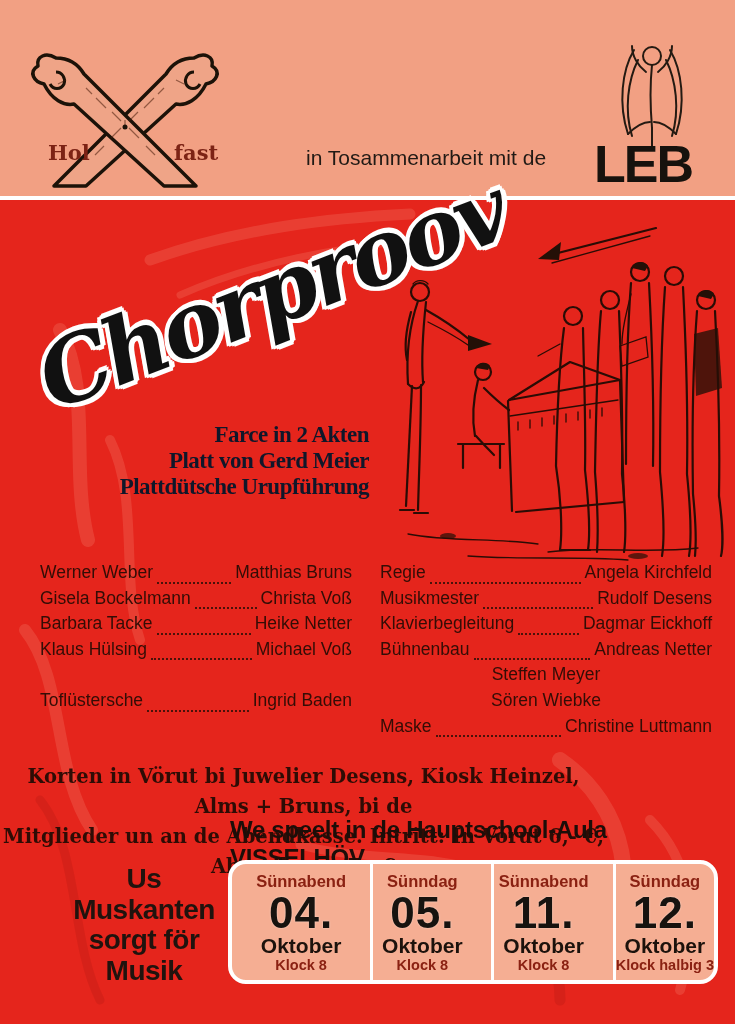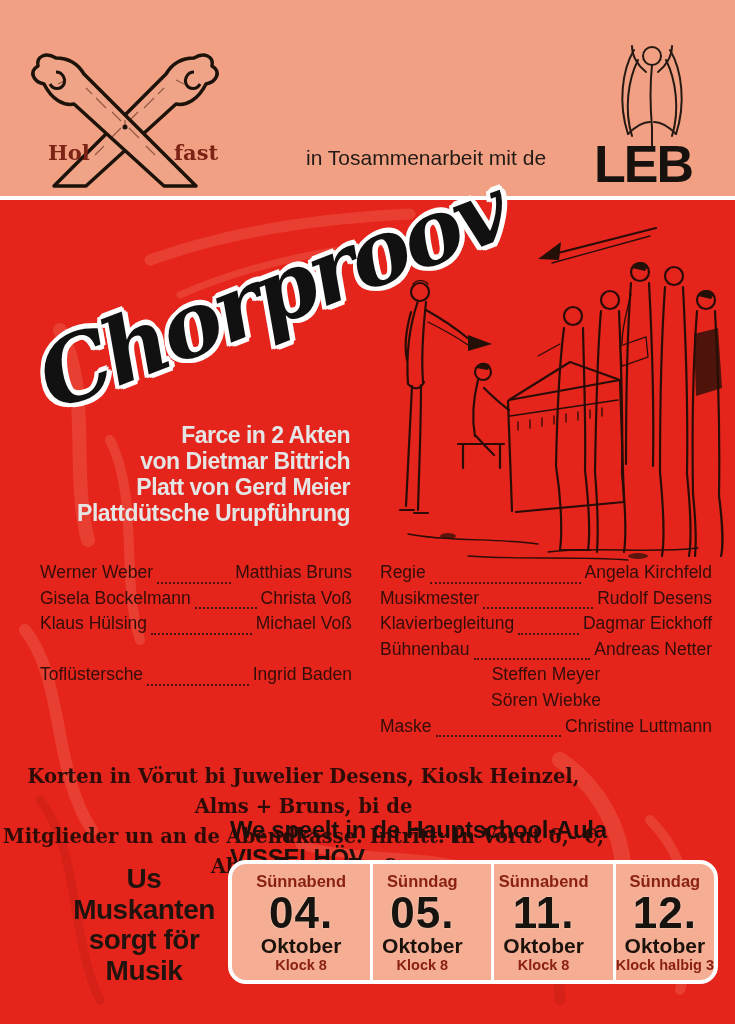--- a/index.html
+++ b/index.html
@@ -25,23 +25,23 @@
     position:absolute;left:42px;top:128px;z-index:2;margin:0;
     font-family:"DejaVu Serif",serif;font-style:italic;font-weight:bold;
     font-size:90px;letter-spacing:-4px;color:#111111;white-space:nowrap;
     transform:rotate(-21deg);transform-origin:left center;
     text-shadow:
       4px 0 0 #fff,-4px 0 0 #fff,0 4px 0 #fff,0 -4px 0 #fff,
       3px 3px 0 #fff,-3px 3px 0 #fff,3px -3px 0 #fff,-3px -3px 0 #fff,
       5px 2px 0 #fff,-5px 2px 0 #fff,2px 5px 0 #fff,2px -5px 0 #fff;
   }
   .credits{
-    position:absolute;left:28px;top:222px;width:322px;z-index:2;
-    font-family:Liberation Sans, sans-serif;font-weight:bold;font-size:23px;line-height:26px;
-    text-align:right;color:#e5e5e5;letter-spacing:-0.5px;
+    position:absolute;left:47px;top:222px;width:322px;z-index:2;
+    font-family:Liberation Serif, serif;font-weight:bold;font-size:23px;line-height:26px;
+    text-align:right;color:#0f172a;letter-spacing:-0.5px;
   }
   .cast{position:absolute;top:362px;left:0;width:735px;z-index:2;font-size:17.5px;color:#330d06;}
   .cast-col{position:absolute;top:0;}
   .cast-col.left{left:40px;width:312px;}
   .cast-col.right{left:380px;width:332px;}
   .cast-row{display:flex;align-items:baseline;height:25.6px;}
   .cast-row .leader{flex:1 1 auto;border-bottom:2px dotted #4a120a;margin:0 4px 4px 4px;align-self:flex-end;}
   .cast-row.solo{justify-content:center;}
   .cast-spacer{height:25.6px;}
   .tickets{
@@ -213,36 +213,40 @@
         <path class="ink-thin" d="M80,352 C130,356 190,352 240,356"></path>
         <ellipse class="ink-fill" cx="60" cy="332" rx="8" ry="3" opacity="0.7"></ellipse>
         <ellipse class="ink-fill" cx="250" cy="352" rx="10" ry="3" opacity="0.7"></ellipse>
       </g>
     </svg>
 
     <h1 class="show-title">Chorproov</h1>
 
     <div class="credits">
       <div>Farce in 2 Akten</div>
-      <div>von Dietmar Bittrich</div>
       <div>Platt von Gerd Meier</div>
       <div>Plattdütsche Urupführung</div>
     </div>
 
     <div class="cast">
       <div class="cast-col left">
         <div class="cast-row">
             <span>Werner Weber</span>
             <span class="leader"></span>
             <span>Matthias Bruns</span>
           </div>
         <div class="cast-row">
             <span>Gisela Bockelmann</span>
             <span class="leader"></span>
             <span>Christa Voß</span>
+          </div>
+        <div class="cast-row">
+            <span>Barbara Tacke</span>
+            <span class="leader"></span>
+            <span>Heike Netter</span>
           </div>
         <div class="cast-row">
             <span>Klaus Hülsing</span>
             <span class="leader"></span>
             <span>Michael Voß</span>
           </div>
         <div class="cast-spacer"></div>
         <div class="cast-row">
             <span>Toflüstersche</span>
             <span class="leader"></span>

